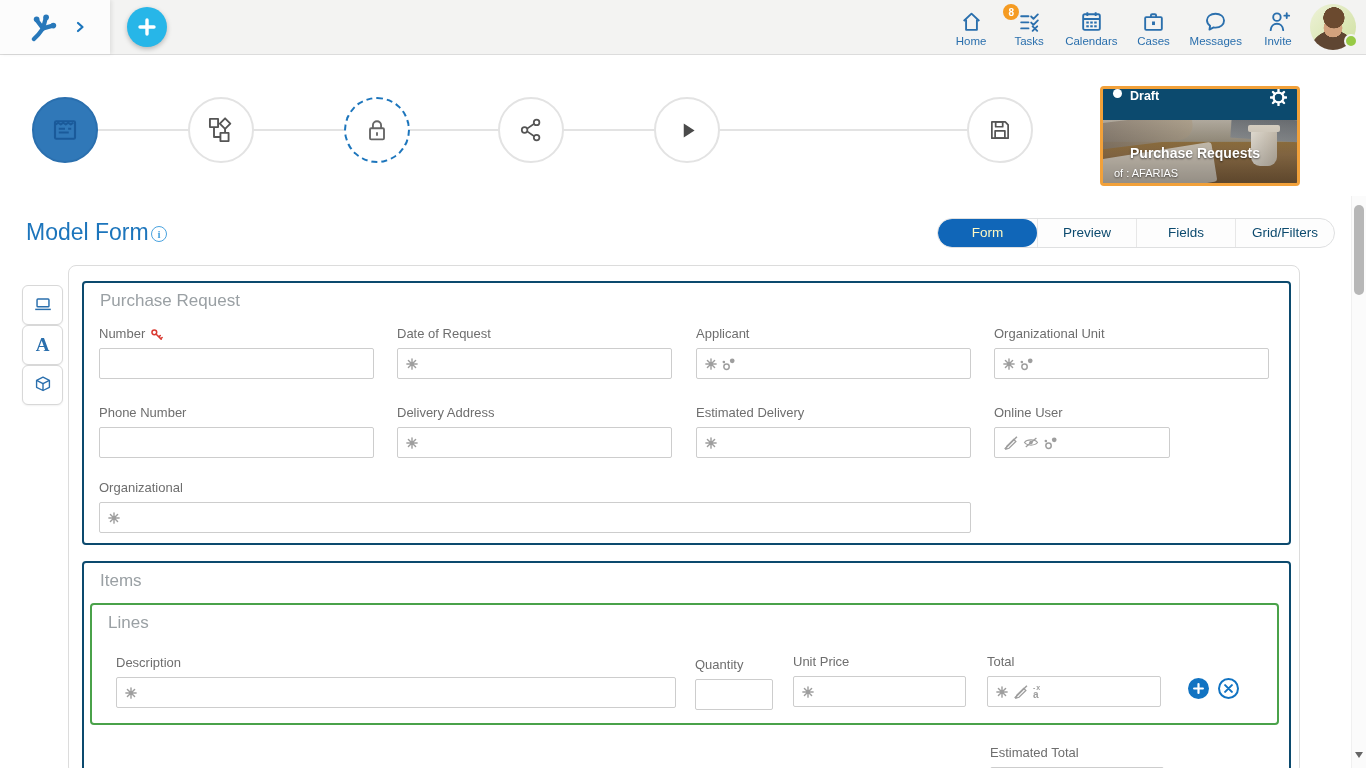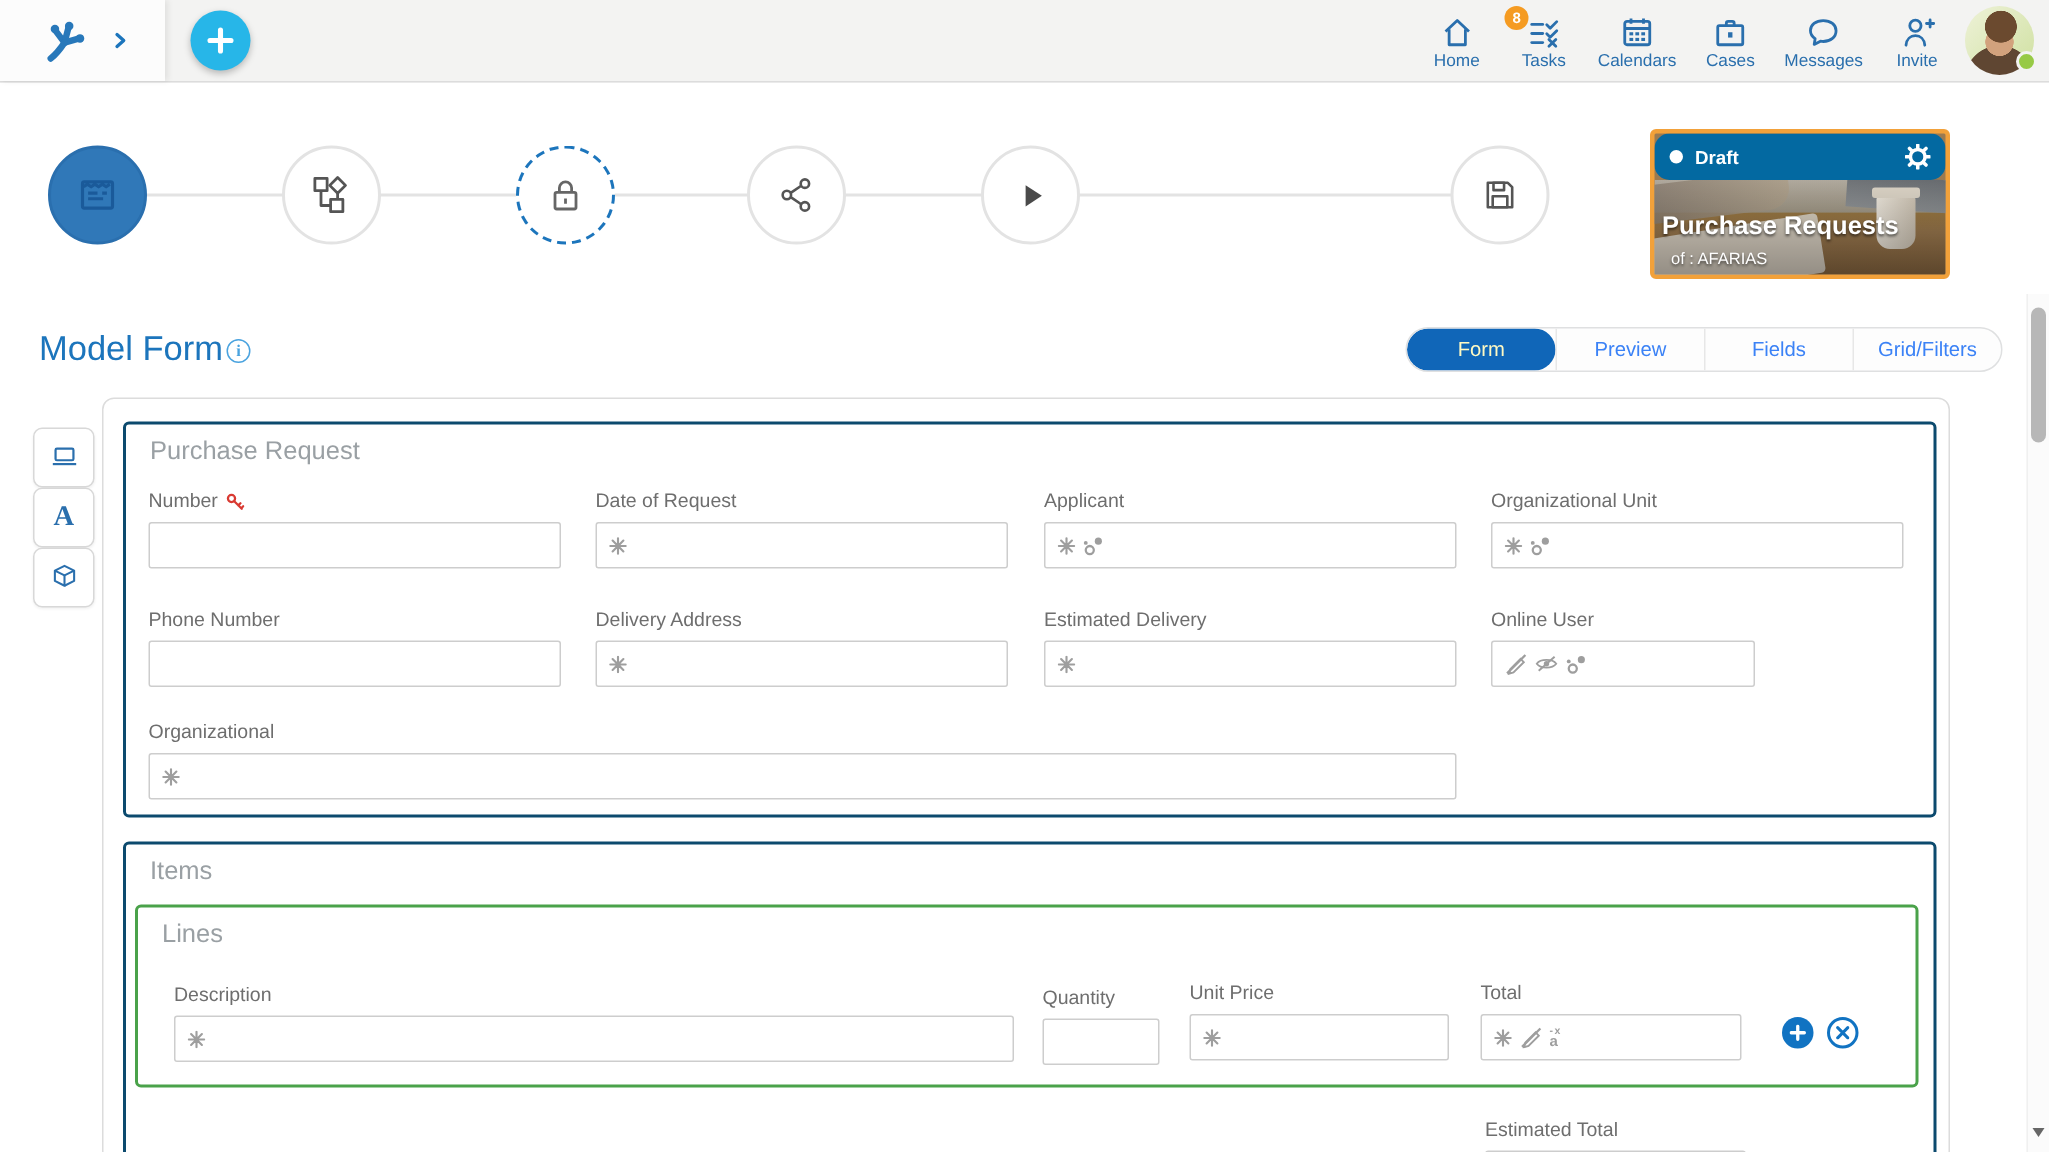--- a/index.html
+++ b/index.html
@@ -38,51 +38,51 @@
   .step-line { position:absolute; left:65px; top:129px; width:935px; height:2px; background:#e3e3e3; }
   .step { position:absolute; top:97px; width:66px; height:66px; border-radius:50%; background:#fff;
           border:2px solid #e3e3e3; display:flex; align-items:center; justify-content:center; cursor:pointer; }
   .step.active { background:#3078b8; border-color:#2a6fae; }
   .step.dashed { border:2px dashed #1c75bc; }
   .s1{left:32px} .s2{left:188px} .s3{left:344px} .s4{left:498px} .s5{left:654px} .s6{left:967px}
 
   
   .status-card { position:absolute; left:1100px; top:86px; width:200px; height:100px; border:3px solid #f2a13a;
                  border-radius:4px; overflow:hidden; cursor:pointer; background:#9c7a50; }
-  .status-head { position:relative; height:31px; background:#0369a1; display:flex; align-items:center;
-                 padding:0 10px; z-index:3;border-radius:10px; }
+  .status-head { position:relative; height:31px; background:#0c4a6e; display:flex; align-items:flex-start;
+                 padding:0 10px; z-index:3; }
   .status-dot { width:9px; height:9px; border-radius:50%; background:#fff; margin-right:8px; }
   .status-text { color:#fff; font-size:12.5px; font-weight:bold; }
   .status-gear { margin-left:auto; display:inline-flex; cursor:pointer; }
   .status-photo { position:relative; height:63px;
                   background:linear-gradient(180deg,#b3aca0 0%,#a39a88 34%,#9724 35%,#9a784e 55%,#86653f 100%); }
   .ph-arm { position:absolute; left:-6px; top:-2px; width:96px; height:26px; background:linear-gradient(100deg,#8a7e72,#b0a28c);
             transform:rotate(-7deg); border-radius:0 0 14px 4px; opacity:.85; }
   .ph-paper { position:absolute; left:-8px; bottom:-8px; width:120px; height:40px; background:#e9e6df;
               transform:rotate(-9deg); border-radius:3px; opacity:.8; }
   .ph-laptop { position:absolute; right:-4px; top:-2px; width:70px; height:22px; background:linear-gradient(180deg,#61666c,#8d9297);
                transform:rotate(4deg); opacity:.9; }
   .ph-cup { position:absolute; right:20px; top:10px; width:26px; height:36px; border-radius:3px 3px 9px 9px;
             background:linear-gradient(90deg,#efe9de,#cfc5b5); }
   .ph-cup::before { content:""; position:absolute; left:-3px; top:-5px; width:32px; height:7px; background:#ded6c8;
                     border-radius:2px; }
   .ph-shade { position:absolute; inset:0; background:linear-gradient(180deg,rgba(0,0,0,.02),rgba(0,0,0,.3)); }
-  .card-title { position:absolute; left:5px; bottom:22px; color:#fff; font-size:17px; font-weight:bold;
+  .card-title { position:absolute; left:27px; bottom:22px; color:#fff; font-size:14px; font-weight:bold;
                 text-shadow:0 1px 2px rgba(0,0,0,.6); z-index:2; }
   .card-sub { position:absolute; left:11px; bottom:4px; color:#fff; font-size:11px;
               text-shadow:0 1px 2px rgba(0,0,0,.6); z-index:2; }
 
   
   .page-title { position:absolute; left:26px; top:219px; font-size:23px; color:#1c75bc; font-weight:400; }
   .info-icon { position:absolute; left:151px; top:226px; width:16px; height:16px; border:1.4px solid #4aa3df;
                border-radius:50%; color:#4aa3df; font-size:11px; font-weight:bold; text-align:center;
                line-height:14px; font-family:"Liberation Serif", serif; cursor:pointer; }
   .tabs { position:absolute; left:937px; top:218px; height:30px; display:flex; border:1px solid #dfe0e1;
           border-radius:15px; overflow:hidden; background:#fdfdfd; }
-  .tab { width:99px; height:28px; line-height:28px; text-align:center; font-size:13.5px; color:#3b82f6;
+  .tab { width:99px; height:28px; line-height:28px; text-align:center; font-size:13.5px; color:#0c4a6e;
          cursor:pointer; border-left:1px solid #e7e7e7; }
   .tab:first-child { border-left:none; }
   .tab.active { background:#1066b8; color:#fef9c3; border-radius:14px; }
 
   
   .outer-panel { position:absolute; left:68px; top:265px; width:1232px; height:510px; background:#fff;
                  border:1px solid #dcdcdc; border-radius:8px; }
   .side-tools { position:absolute; left:22px; top:285px; width:41px; }
   .tool-btn { width:41px; height:40px; background:#fff; border:1px solid #d8d8d8; border-radius:6px;
               display:flex; align-items:center; justify-content:center; margin-bottom:0px; cursor:pointer;

